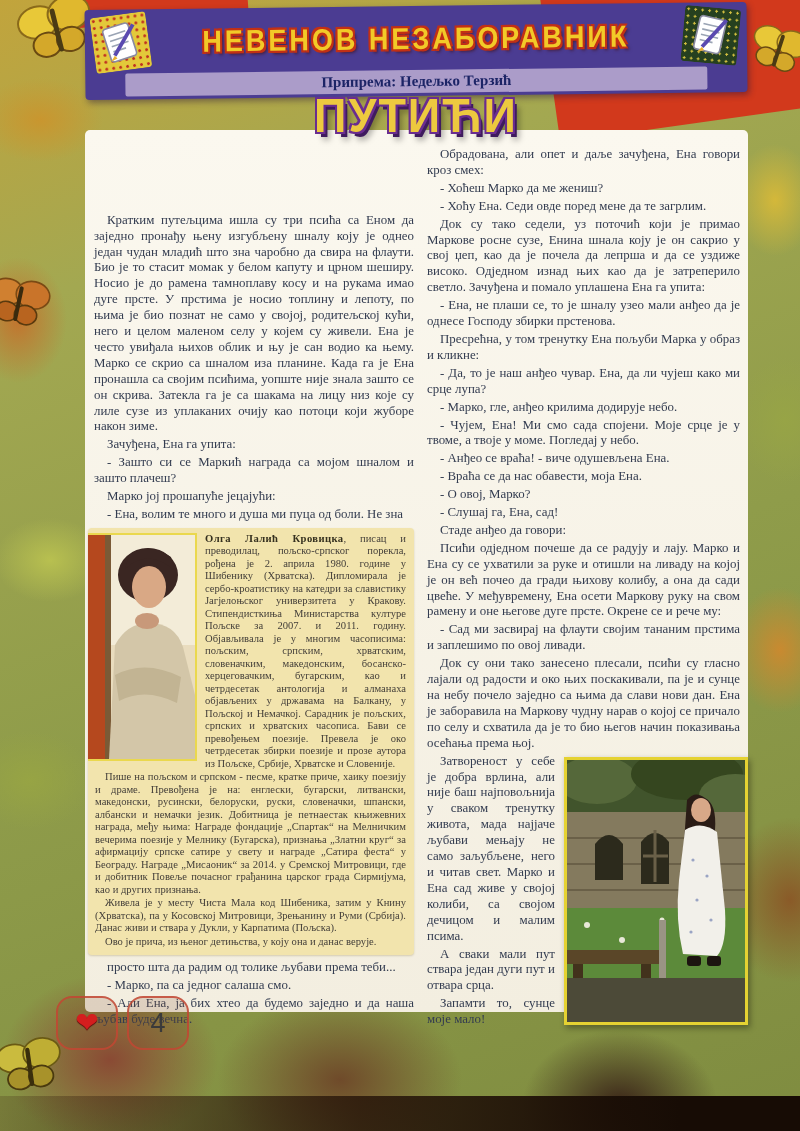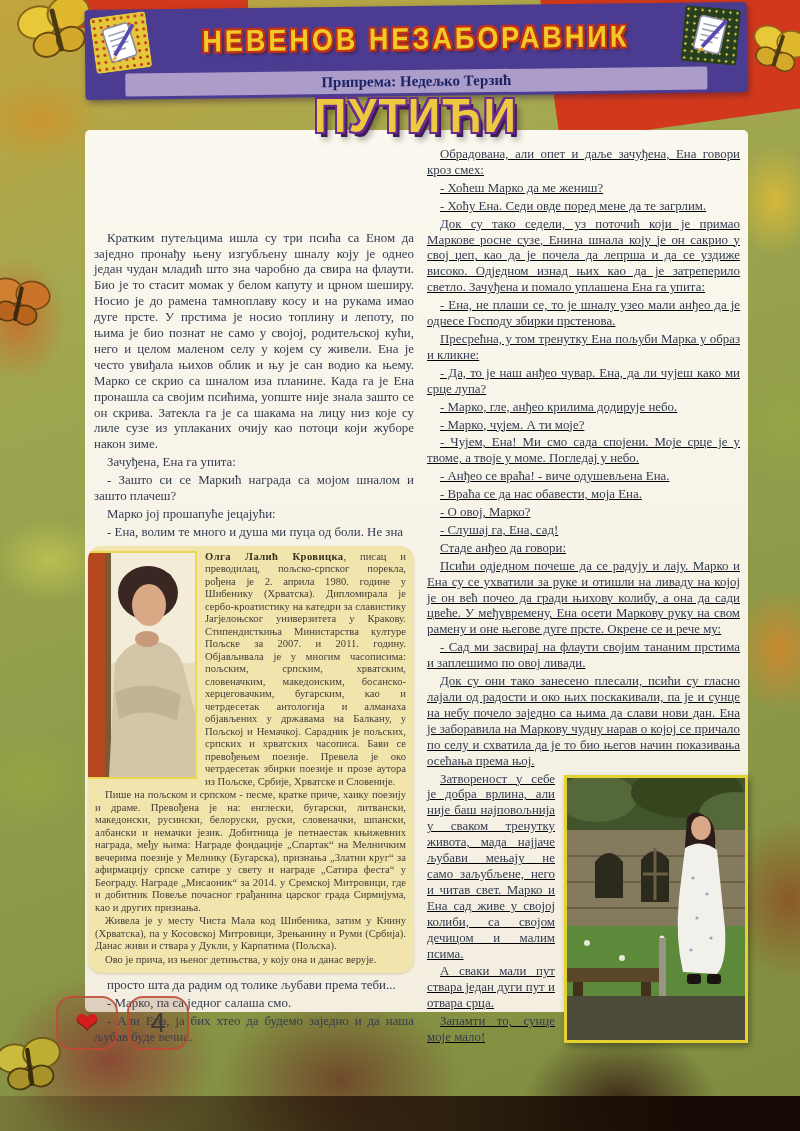--- a/index.html
+++ b/index.html
@@ -46,25 +46,25 @@
   
   .article-title{position:absolute;left:85px;width:662px;top:90px;text-align:center;z-index:4;
     font-family:"Liberation Sans",sans-serif;font-weight:bold;font-size:45px;letter-spacing:2px;
     color:#edc93f;transform:scaleY(1.08);
     text-shadow:-2px -2px 0 #6a2d8f,2px -2px 0 #6a2d8f,-2px 2px 0 #6a2d8f,2px 2px 0 #6a2d8f,4px 4px 0 #3f1b5e,6px 7px 6px rgba(0,0,0,.35);}
   
   .panel{position:absolute;left:85px;top:130px;width:663px;height:882px;z-index:2;
     background:linear-gradient(#fbf8ef,#f3eee0);border-radius:5px;}
   .cols{position:absolute;left:94px;top:147px;width:646px;display:flex;gap:13px;z-index:3;align-items:flex-end;}
   .col-left{width:320px;flex:0 0 auto;}
-  .col-right{width:313px;flex:0 0 auto;text-decoration:underline;}
+  .col-right{width:313px;flex:0 0 auto;}
   .cols p{margin:0 0 2px;text-align:justify;font-size:12.9px;line-height:15.9px;
     color:#333c50;text-indent:13px;hyphens:none;}
   
-  .bio-box{background:#f2e4ad;margin:5px 0 5px -6px;padding:5px 8px 6px 7px;border-radius:14px;
+  .bio-box{background:#f2e4ad;margin:5px 0 5px -6px;padding:5px 8px 6px 7px;border-radius:4px;
     box-shadow:0 1px 2px rgba(120,100,40,.25);overflow:hidden;}
   .bio-box p{font-size:10.6px;line-height:12.5px;color:#45403a;text-indent:10px;margin:0 0 1px;}
   .bio-box p.first{text-indent:0;}
   .bio-box b{font-weight:bold;color:#35301f;letter-spacing:.4px;}
   .portrait{float:left;width:110px;height:224px;margin:0 8px 3px -12px;
     border:2px solid #ead84e;background:#d8c4a0;}
   .portrait svg{display:block;}
   
   .garden-float{float:right;width:178px;height:262px;margin:3px -8px 0 9px;
     border:3px solid #e5d232;background:#4a5a30;box-shadow:2px 3px 6px rgba(20,20,10,.4);}
@@ -192,21 +192,20 @@
 
     <div class="col-right">
       <p>Обрадована, али опет и даље зачуђена, Ена говори кроз смех:</p>
       <p>- Хоћеш Марко да ме жениш?</p>
       <p>- Хоћу Ена. Седи овде поред мене да те загрлим.</p>
       <p>Док су тако седели, уз поточић који је примао Маркове росне сузе, Енина шнала коју је он сакрио у свој џеп, као да је почела да лепрша и да се уздиже високо. Одједном изнад њих као да је затреперило светло. Зачуђена и помало уплашена Ена га упита:</p>
       <p>- Ена, не плаши се, то је шналу узео мали анђео да је однесе Господу збирки прстенова.</p>
       <p>Пресрећна, у том тренутку Ена пољуби Марка у образ и кликне:</p>
       <p>- Да, то је наш анђео чувар. Ена, да ли чујеш како ми срце лупа?</p>
       <p>- Марко, гле, анђео крилима додирује небо.</p>
-      <p>- Марко, чујем. А ти моје?</p>
       <p>- Чујем, Ена! Ми смо сада спојени. Моје срце је у твоме, а твоје у моме. Погледај у небо.</p>
       <p>- Анђео се враћа! - виче одушевљена Ена.</p>
       <p>- Враћа се да нас обавести, моја Ена.</p>
       <p>- О овој, Марко?</p>
       <p>- Слушај га, Ена, сад!</p>
       <p>Стаде анђео да говори:</p>
       <p>Псићи одједном почеше да се радују и лају. Марко и Ена су се ухватили за руке и отишли на ливаду на којој је он већ почео да гради њихову колибу, а она да сади цвеће. У међувремену, Ена осети Маркову руку на свом рамену и оне његове дуге прсте. Окрене се и рече му:</p>
       <p>- Сад ми засвирај на флаути својим тананим прстима и заплешимо по овој ливади.</p>
       <p>Док су они тако занесено плесали, псићи су гласно лајали од радости и око њих поскакивали, па је и сунце на небу почело заједно са њима да слави нови дан. Ена је заборавила на Маркову чудну нарав о којој се причало по селу и схватила да је то био његов начин показивања осећања према њој.</p>
 

